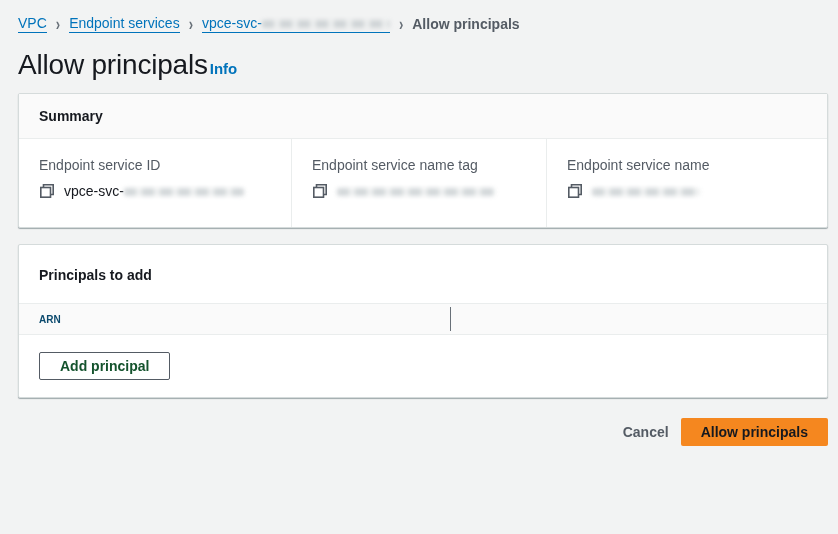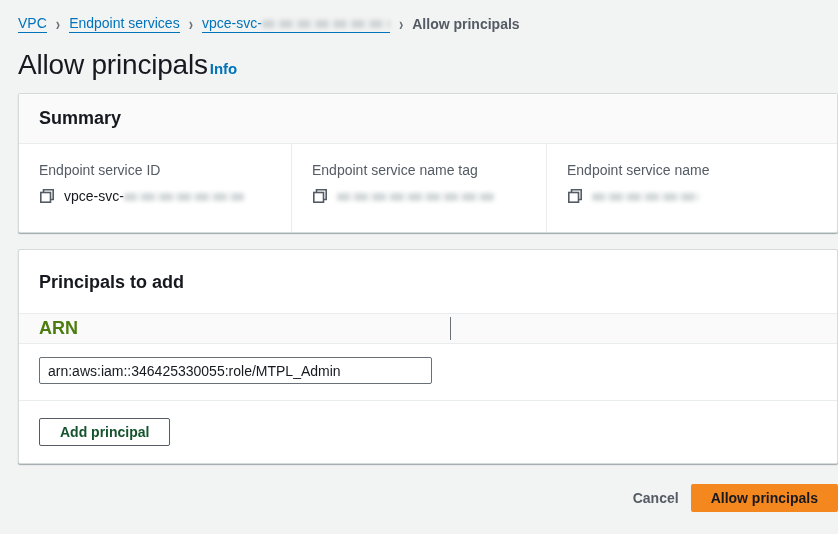--- a/index.html
+++ b/index.html
@@ -4,21 +4,21 @@
 <style>
   * { box-sizing: border-box; margin: 0; padding: 0; }
   html, body { width: 838px; height: 534px; }
   body {
     font-family: "Liberation Sans", "DejaVu Sans", sans-serif;
     background: #f2f3f3;
     color: #16191f;
     font-size: 14px;
     overflow: hidden;
   }
-  .page { padding: 12px 0 0 18px; }
+  .page { padding: 12px 10px 0 18px; }
 
   
   .breadcrumb { display: flex; align-items: center; font-size: 14px; margin-top: 2px; }
   .crumb-link {
     color: #0073bb;
     text-decoration: none;
     border-bottom: 1px solid #0073bb;
     cursor: pointer;
     line-height: 18px;
   }
@@ -46,21 +46,21 @@
     background: #ffffff;
     border: 1px solid #d5dbdb;
     border-radius: 2px;
     box-shadow: 0 1px 1px 0 rgba(0,28,36,.35);
   }
   .card-header {
     background: #fafafa;
     padding: 14px 20px;
     border-bottom: 1px solid #eaeded;
   }
-  .card-heading { font-size: 18px; font-weight: 700; color: #16191f; }
+  .card-heading { font-size: 14px; font-weight: 700; color: #16191f; }
 
   
   .summary-card { margin-bottom: 16px; }
   .summary-cols { display: flex; }
   .summary-col { flex: 1; padding: 16px 20px 26px 20px; }
   .summary-col + .summary-col { border-left: 1px solid #eaeded; }
   .summary-col:nth-child(1) { flex: 0 0 272px; }
   .summary-col:nth-child(2) { flex: 0 0 255px; }
   .field-label { color: #545b64; font-size: 14px; line-height: 20px; }
   .field-value { margin-top: 6px; font-size: 14px; line-height: 20px; color: #16191f; word-break: break-word; }
@@ -68,21 +68,21 @@
 
   
   .principals-card .card-header2 { padding: 22px 20px 20px 20px; }
   .table-header-row {
     position: relative;
     background: #fafafa;
     border-top: 1px solid #eaeded;
     border-bottom: 1px solid #eaeded;
     padding: 6px 20px;
   }
-  .col-label { font-weight: 700; color: #4d7c0f; font-size: 18px; line-height: 17px; }
+  .col-label { font-weight: 700; color: #0c4a6e; font-size: 10px; line-height: 17px; }
   .col-divider {
     position: absolute;
     left: 431px; top: 3px; bottom: 3px;
     width: 1px; background: #687078;
   }
   .input-row { padding: 13px 20px 16px 20px; border-bottom: 1px solid #eaeded; }
   .arn-input {
     width: 393px;
     height: 27px;
     border: 1px solid #687078;
@@ -199,23 +199,20 @@
   <section class="card principals-card">
     <div class="card-header2">
       <h2 class="card-heading">Principals to add</h2>
     </div>
 
     <div class="table-header-row">
       <span class="col-label">ARN</span>
       <span class="col-divider"></span>
     </div>
 
-    <div class="input-row">
-      <input class="arn-input" type="text" value="arn:aws:iam::346425330055:role/MTPL_Admin" style="">
-    </div>
 
     <div class="card-footer">
       <button class="secondary-button">Add principal</button>
     </div>
   </section>
 
   <div class="actions-row">
     <button class="link-button">Cancel</button>
     <button class="primary-button">Allow principals</button>
   </div>

